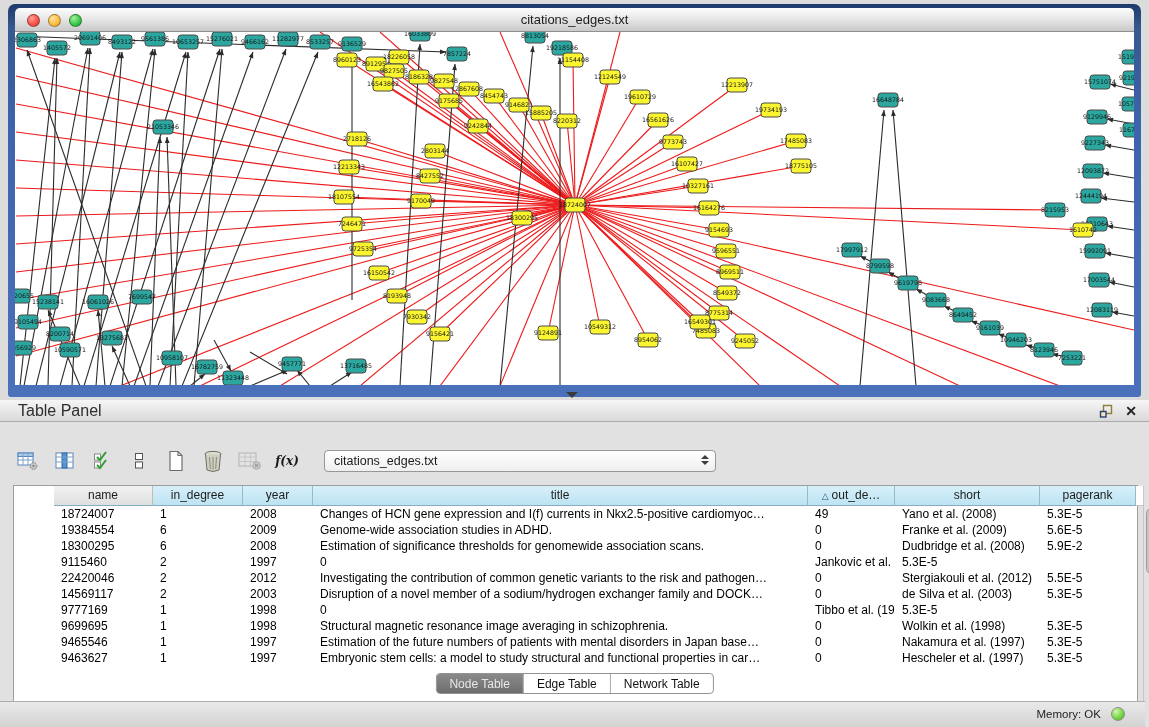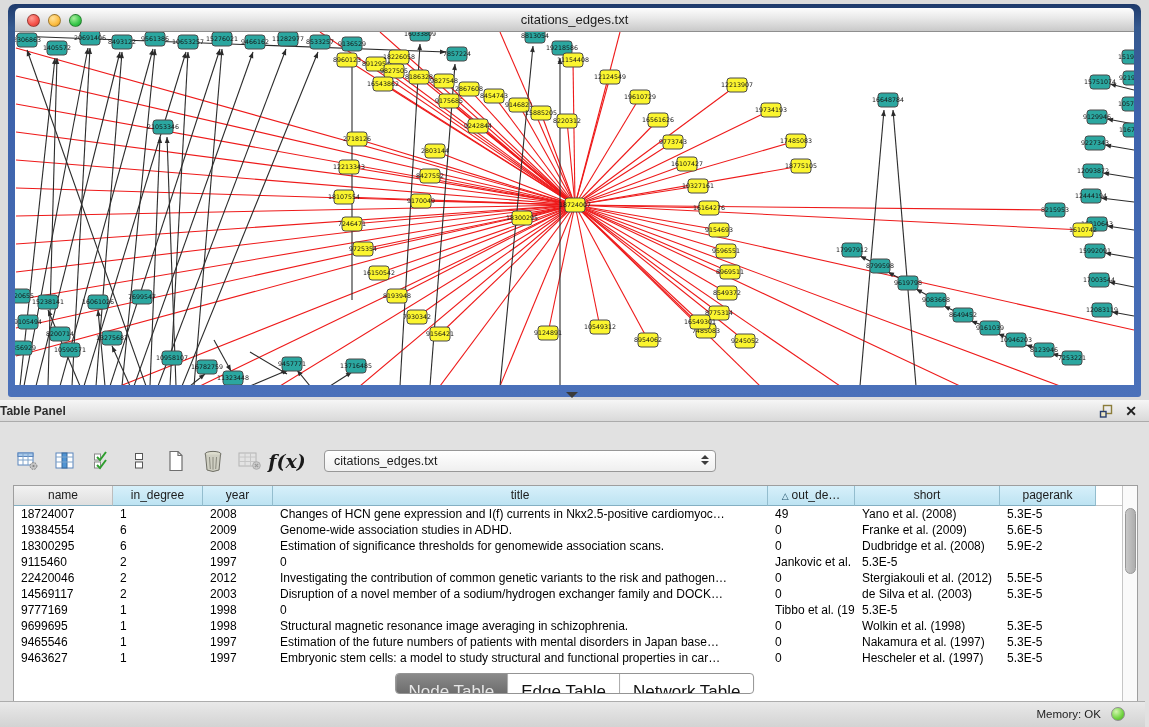--- a/index.html
+++ b/index.html
@@ -24,56 +24,56 @@
 
   
   .split-nub { position:absolute; left:566px; top:392px; width:0; height:0;
     border-left:6px solid transparent; border-right:6px solid transparent;
     border-top:6px solid #3A3A3A; z-index:6; }
 
   
   .table-panel { position:absolute; left:0; top:400px; width:1149px; height:327px; background:#E1E1E1; }
   .panel-header { position:absolute; left:0; top:0; right:0; height:22px;
     background:linear-gradient(180deg,#F6F6F6,#D9D9D9); border-bottom:1px solid #ABABAB; }
-  .panel-header .ptitle { position:absolute; left:0; line-height:22px; font-size:12px; color:#2E2E2E;font-weight:bold; }
+  .panel-header .ptitle { position:absolute; left:18px; line-height:22px; font-size:16px; color:#2E2E2E; }
   .ph-icons { position:absolute; right:12px; top:3px; display:flex; gap:12px; align-items:center; }
   .close-x { font-size:14px; font-weight:bold; color:#1E1E1E; line-height:16px; cursor:default; }
 
   .toolbar { position:absolute; left:16px; top:44px; height:34px; display:flex; align-items:center; }
   .tbi { margin-right:13px; display:flex; align-items:center; justify-content:center; width:24px; height:24px; }
-  .fx { font-family:"DejaVu Serif", serif; font-style:italic; font-weight:bold; font-size:19px; color:#1A1A1A; }
+  .fx { font-family:"DejaVu Serif", serif; font-style:italic; font-weight:bold; font-size:12px; color:#1A1A1A; }
   .combo { margin-left:12px; width:392px; height:22px; border:1px solid #979797; border-radius:4px;
     background:linear-gradient(180deg,#FFFFFF,#EFEFEF); display:flex; align-items:center; position:relative; }
   .combo .cval { font-size:12.5px; color:#1A1A1A; padding-left:9px; }
   .combo .arrows { position:absolute; right:6px; top:4px; display:flex; flex-direction:column; gap:2px; }
   .combo .tri-up { width:0;height:0;border-left:4px solid transparent;border-right:4px solid transparent;border-bottom:4px solid #3C3C3C; }
   .combo .tri-dn { width:0;height:0;border-left:4px solid transparent;border-right:4px solid transparent;border-top:4px solid #3C3C3C; }
 
   .datatable { position:absolute; left:13px; top:85px; width:1125px; height:219px;
-    background:#FFFFFF; border:1px solid #9E9E9E; display:flex; }
+    background:#FFFFFF; border:1px solid #9E9E9E; display:flex;padding-left:40px; }
   .dt-main { width:1108px; }
   .trow, .thead { display:grid; grid-template-columns:99px 90px 70px 495px 87px 145px 96px 1fr; }
   .thead { height:20px; }
   .thead .hc { background:linear-gradient(180deg,#D7F0FA,#BDE3F2); border-right:1px solid #93BDCE;
     border-bottom:1px solid #84AFC2; font-size:12px; color:#1C1C1C; text-align:center; line-height:19px;
     overflow:hidden; white-space:nowrap; }
   .thead .hc.graycol { background:linear-gradient(180deg,#F2F2F2,#DFDFDF); border-right:1px solid #BDBDBD; }
   .thead .hc.filler { background:#FFFFFF; border-right:none; border-bottom:1px solid #C4C4C4; }
   .sort-tri { font-size:9px; color:#23536B; margin-right:3px; }
   .trow { height:16px; }
   .trow .tc { font-size:12px; color:#000; line-height:16px; padding-left:7px;
     overflow:hidden; white-space:nowrap; }
   .dt-scroll { width:15px; background:#FAFAFA; border-left:1px solid #C6C6C6; position:relative; }
   .dt-thumb { position:absolute; left:1.5px; top:22px; width:11px; height:66px; border-radius:6px;
     background:linear-gradient(90deg,#C9C9C9,#ADADAD); border:1px solid #979797; }
 
   .tabs { position:absolute; left:50%; top:273px; transform:translateX(-50%);
     display:inline-flex; height:21px; border:1px solid #949494; border-radius:4px;
     overflow:hidden; background:#FFFFFF; box-shadow:0 1px 0 rgba(255,255,255,.7); }
-  .seg { padding:8px 13px; font-size:17px; line-height:20px; color:#111; border-right:1px solid #A9A9A9; }
+  .seg { padding:0 13px; font-size:12px; line-height:20px; color:#111; border-right:1px solid #A9A9A9; }
   .seg:last-child { border-right:none; }
   .seg.selected { background:linear-gradient(180deg,#8A8A8A,#6E6E6E); color:#E8E8E8; }
 
   .statusbar { position:absolute; left:0; bottom:0; right:4px; height:26px;
     background:linear-gradient(180deg,#E9E9E9,#D3D3D3); border-top:1px solid #ADADAD; }
   .mem-label { position:absolute; right:44px; top:6px; font-size:11.5px; color:#1E1E1E; }
   .mem-dot { position:absolute; right:20px; top:5px; width:14px; height:14px; border-radius:50%;
     border:1px solid #8F8F8F;
     background:radial-gradient(circle at 35% 30%, #D2F6AE, #6FD33F 60%, #4CA52A); }
 </style>

